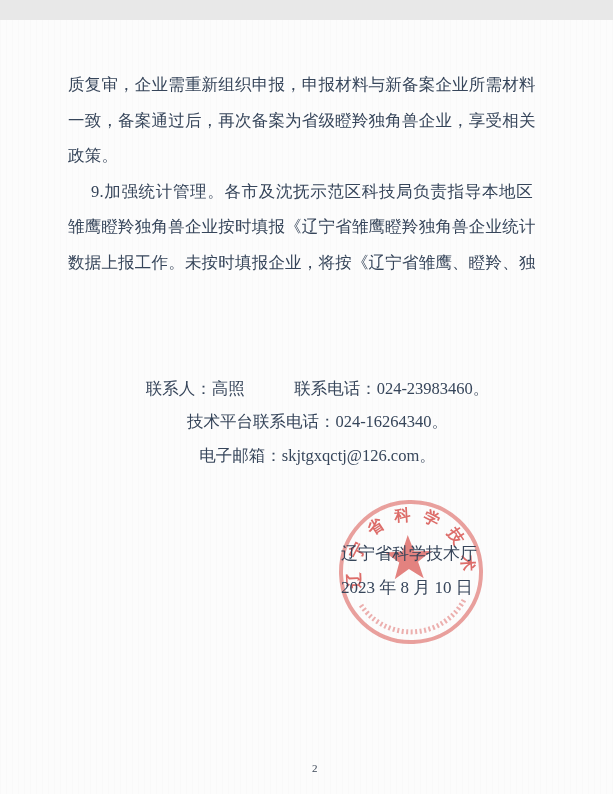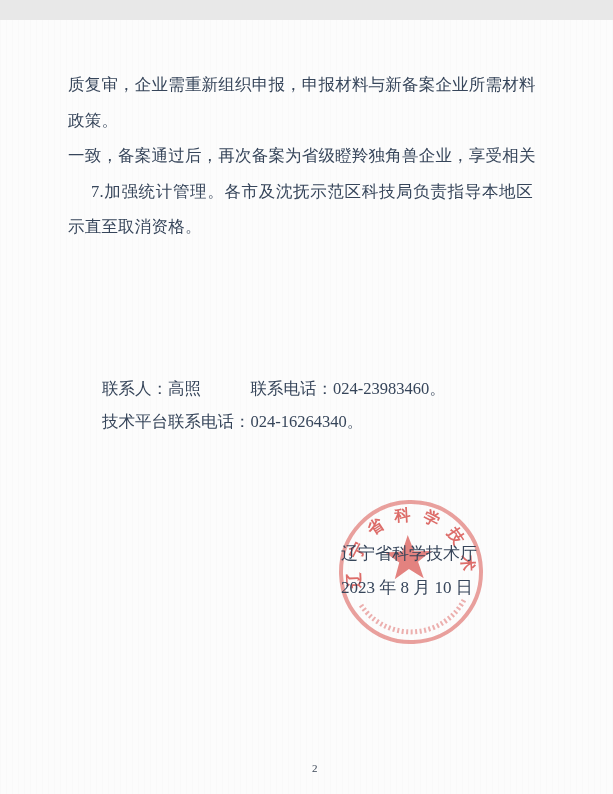--- a/index.html
+++ b/index.html
@@ -30,20 +30,21 @@
     height:35.5px; white-space:nowrap;
     text-align:justify; text-align-last:justify;
   }
   .bline.endline{ text-align:left; text-align-last:left; }
   .bline.indent{ padding-left:23px; }
   .contacts{
     position:absolute;
     left:68px; top:352px; width:465px;
     font-size:16.5px; line-height:33.4px;
     color:#36455a;
+    text-align:center;
   }
   .cline{ height:33.4px; padding-left:34px; white-space:nowrap; }
   .signature{
     position:absolute;
     left:341px; top:517px;
     font-size:17px; line-height:34px;
     color:#36455a;
     z-index:3;
     white-space:nowrap;
   }
@@ -60,29 +61,31 @@
     font-size:11px; color:#3a4656;
   }
 </style>
 </head>
 <body>
 
 <div class="page">
 
   <div class="body-text">
     <div class="bline">质复审，企业需重新组织申报，申报材料与新备案企业所需材料</div>
+    <div class="bline">一致，备案通过后，再次备案为省级瞪羚独角兽企业，享受相关</div>
     <div class="bline endline">政策。</div>
-    <div class="bline">一致，备案通过后，再次备案为省级瞪羚独角兽企业，享受相关</div>
-    <div class="bline indent">7.加强统计管理。各市及沈抚示范区科技局负责指导本地区</div>
-    <div class="bline endline">示直至取消资格。</div>
+    <div class="bline indent">9.加强统计管理。各市及沈抚示范区科技局负责指导本地区</div>
+    <div class="bline">雏鹰瞪羚独角兽企业按时填报《辽宁省雏鹰瞪羚独角兽企业统计</div>
+    <div class="bline">数据上报工作。未按时填报企业，将按《辽宁省雏鹰、瞪羚、独</div>
   </div>
 
   <div class="contacts">
     <div class="cline">联系人：高照　　　联系电话：024-23983460。</div>
     <div class="cline">技术平台联系电话：024-16264340。</div>
+    <div class="cline">电子邮箱：skjtgxqctj@126.com。</div>
   </div>
 
   <svg class="seal" viewBox="0 0 150 156" xmlns="http://www.w3.org/2000/svg">
     <defs>
       <path id="sealArc" d="M 26.1 95.8 A 52 52 0 1 1 123.9 95.8" fill="none"></path>
       <path id="sealBottomArc" d="M 126.9 108 A 60 60 0 0 1 23.1 108" fill="none"></path>
     </defs>
     <circle cx="75" cy="78" r="70" fill="none" stroke="rgba(217,83,79,0.55)" stroke-width="4"></circle>
     <polygon fill="rgba(217,83,79,0.72)" points="73,41 78.9,57.3 96.2,57.7 82.4,68.1 87.5,84.7 73,74.9 58.5,84.7 63.6,68.1 49.8,57.7 67.1,57.3"></polygon>
     <text font-size="16" font-weight="bold" fill="rgba(214,76,72,0.82)" style="letter-spacing:11px; font-family:'Liberation Serif','DejaVu Serif',serif;">

